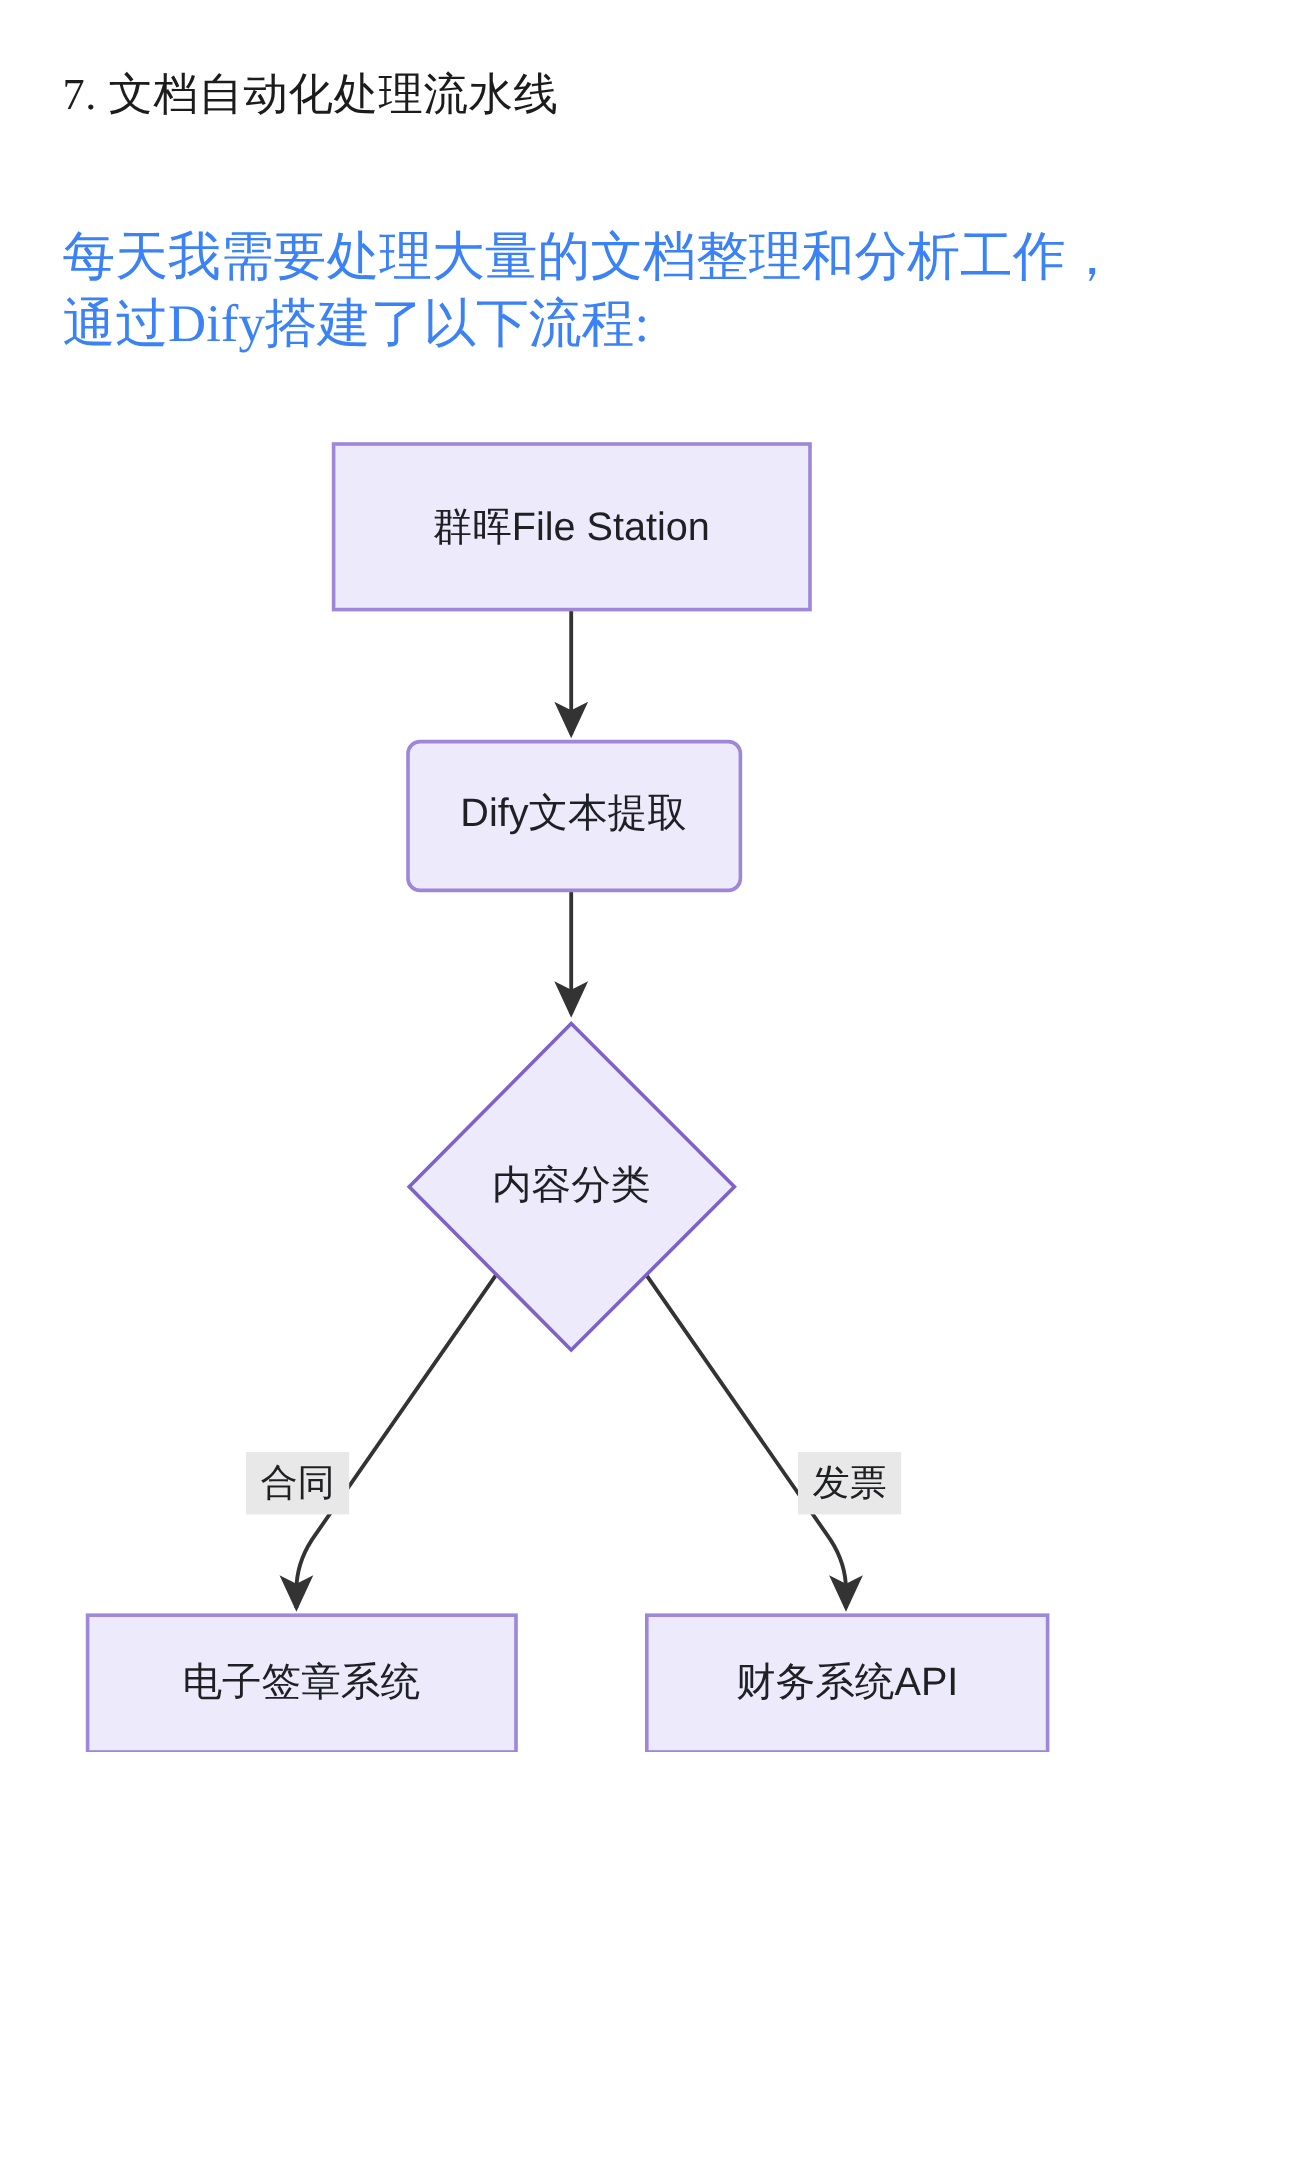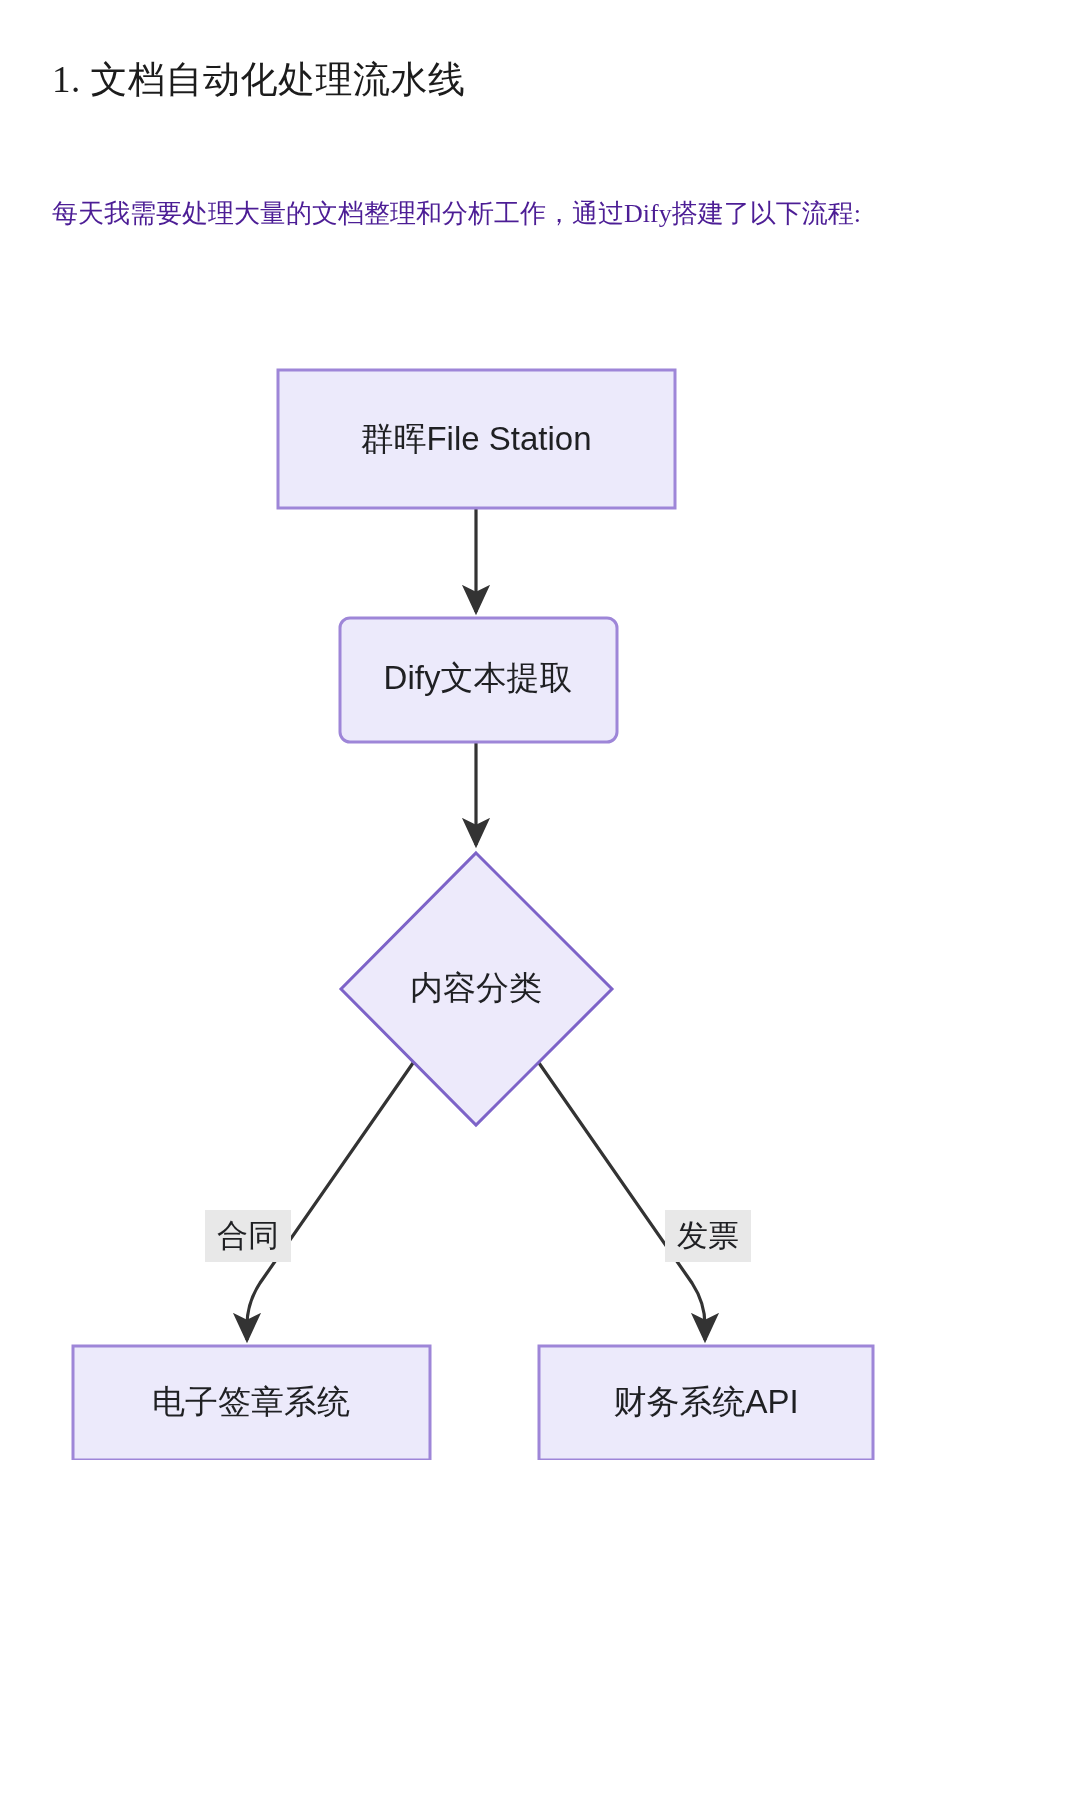--- a/index.html
+++ b/index.html
@@ -34,23 +34,23 @@
     color: #1c1c1c;
     font-family: "Liberation Serif", "DejaVu Serif", serif;
     white-space: nowrap;
   }
 
   .paragraph {
     position: absolute;
     left: 52px;
     top: 186px;
     width: 880px;
-    font-size: 26px;
+    font-size: 44px;
     line-height: 56px;
-    color: #4c1d95;
+    color: #3b82f6;
     font-family: "Liberation Serif", "DejaVu Serif", serif;
     letter-spacing: 0px;
   }
 
   .diagram {
     position: absolute;
     left: 0;
     top: 340px;
     width: 1080px;
     height: 1120px;
@@ -74,21 +74,21 @@
     fill: #1f2023;
     dominant-baseline: middle;
     text-anchor: middle;
   }
 </style>
 </head>
 <body>
 
 <div class="page">
 
-  <div class="heading">1. 文档自动化处理流水线</div>
+  <div class="heading">7. 文档自动化处理流水线</div>
 
   <div class="paragraph">每天我需要处理大量的文档整理和分析工作，通过Dify搭建了以下流程:</div>
 
   <div class="diagram">
     <svg width="1080" height="1120" viewBox="0 0 1080 1120" xmlns="http://www.w3.org/2000/svg">
       <defs>
         <marker id="arrowhead" markerWidth="11" markerHeight="11" refX="8.5" refY="5" orient="auto" markerUnits="strokeWidth">
           <path d="M0,0.6 L9.5,5 L0,9.4 L2.2,5 Z" fill="#333333"></path>
         </marker>
       </defs>

